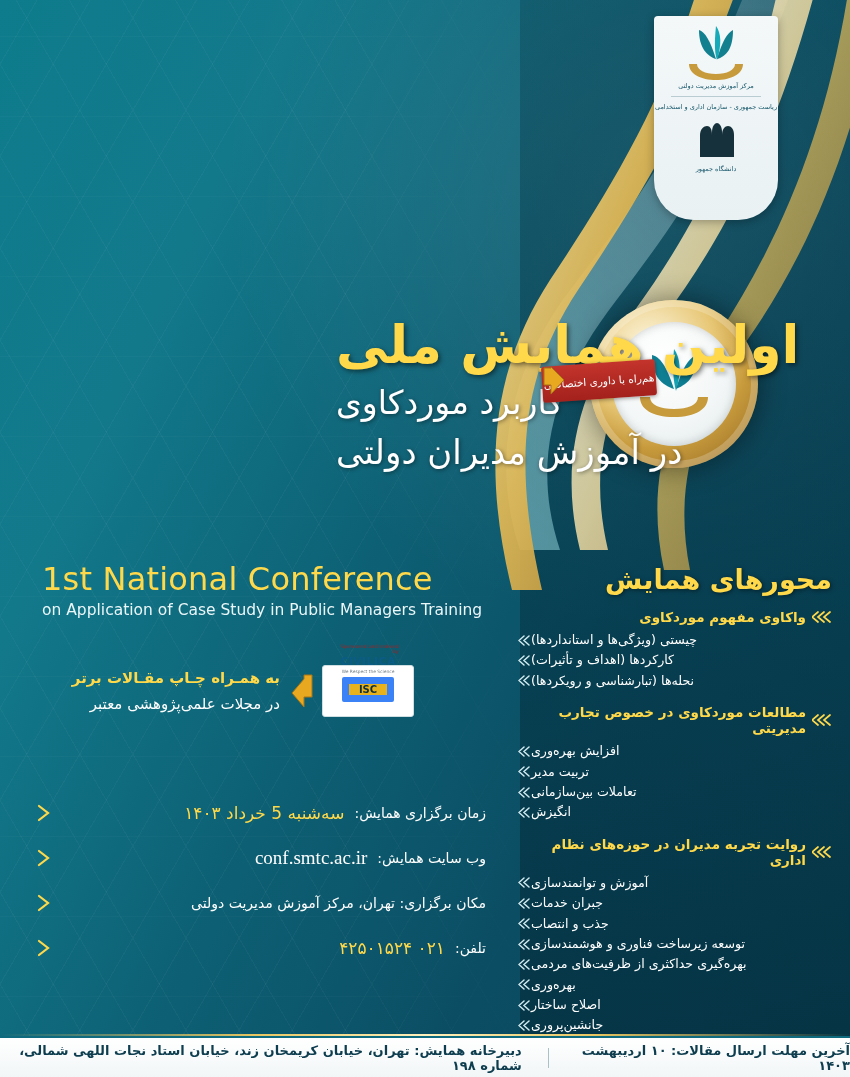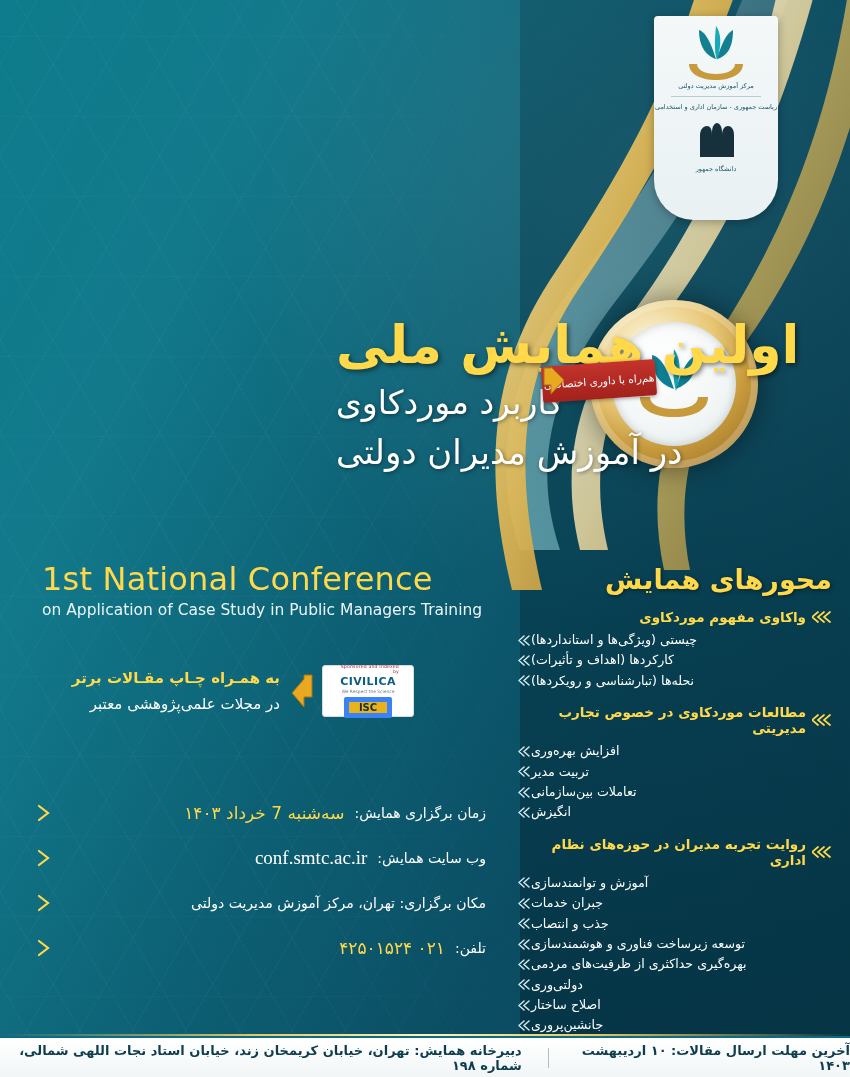--- a/index.html
+++ b/index.html
@@ -81,28 +81,28 @@
   #en-title { font-size: 32px; color: #ffd94a; font-weight: normal; letter-spacing: 0.2px; }
   #en-sub { font-size: 15.5px; color: #eaf6f8; margin-top: 3px; }
   
   #badge-row {
     position: absolute; top: 660px; left: 44px; width: 370px; height: 62px;
     display: flex; align-items: center; gap: 8px;
   }
   #badge-box {
     width: 92px; height: 52px; background: #ffffff; border: 1px solid #cfdfe2;
     border-radius: 3px; display: flex; flex-direction: column; align-items: center;
-    justify-content: center; gap: 1px; padding: 14px;
+    justify-content: flex-end; gap: 1px; padding: 14px;
   }
   .civ-top { font-size: 4.6px; color: #b01c1c; letter-spacing: .2px; }
   .civ-name { font-size: 11px; color: #0b5c86; font-weight: bold; letter-spacing: .4px; }
   .civ-tag { font-size: 4.4px; color: #6d7a80; }
   .isc-pill {
     margin-top: 2px; background: #e8b21d; color: #12313c; font-size: 10px; font-weight: bold;
-    padding: 0 10px; border-radius: 2px; border: 5px solid #3b82f6;
+    padding: 0 10px; border-radius: 2px; border: 7px solid #3b82f6;
   }
   #badge-arrow { width: 26px; height: 40px; }
   #badge-text { direction: rtl; text-align: right; color: #ffffff; font-size: 15px; line-height: 1.75; }
   #badge-text b { color: #ffd94a; font-weight: bold; }
   
   #info { position: absolute; top: 790px; left: 36px; width: 450px; }
   .info-row {
     display: flex; align-items: center; justify-content: flex-end;
     gap: 10px; height: 45px; direction: rtl;
   }
@@ -242,21 +242,21 @@
     <div id="badge-text">
       <b>به همـراه چـاپ مقـالات برتر</b><br>
       <span>در مجلات علمی‌پژوهشی معتبر</span>
     </div>
   </div>
 
   <div id="info">
 
     <div class="info-row">
       <span class="info-label">زمان برگزاری همایش:</span>
-      <span class="info-value fa">سه‌شنبه 7 خرداد ۱۴۰۳</span>
+      <span class="info-value fa">سه‌شنبه 5 خرداد ۱۴۰۳</span>
       <span class="spacer"></span>
       <svg class="chev" viewBox="0 0 16 18">
         <path d="M3,2 L12,9 L3,16" fill="none" stroke="#ffd94a" stroke-width="2.2" stroke-linecap="round"></path>
       </svg>
     </div>
 
     <div class="info-row">
       <span class="info-label">وب سایت همایش:</span>
       <span class="info-value" id="web-value">conf.smtc.ac.ir</span>
       <span class="spacer"></span>
@@ -378,21 +378,21 @@
             <path d="M11,1 L6,5.5 L11,10 M6,1 L1,5.5 L6,10" fill="none" stroke="#cfe9ee" stroke-width="1.5" stroke-linecap="round"></path>
           </svg>
       </div>
       <div class="axis-item">
         <span>بهره‌گیری حداکثری از ظرفیت‌های مردمی</span>
         <svg class="bullet" viewBox="0 0 13 11">
             <path d="M11,1 L6,5.5 L11,10 M6,1 L1,5.5 L6,10" fill="none" stroke="#cfe9ee" stroke-width="1.5" stroke-linecap="round"></path>
           </svg>
       </div>
       <div class="axis-item">
-        <span>دولتی‌وری</span>
+        <span>بهره‌وری</span>
         <svg class="bullet" viewBox="0 0 13 11">
             <path d="M11,1 L6,5.5 L11,10 M6,1 L1,5.5 L6,10" fill="none" stroke="#cfe9ee" stroke-width="1.5" stroke-linecap="round"></path>
           </svg>
       </div>
       <div class="axis-item">
         <span>اصلاح ساختار</span>
         <svg class="bullet" viewBox="0 0 13 11">
             <path d="M11,1 L6,5.5 L11,10 M6,1 L1,5.5 L6,10" fill="none" stroke="#cfe9ee" stroke-width="1.5" stroke-linecap="round"></path>
           </svg>
       </div>

